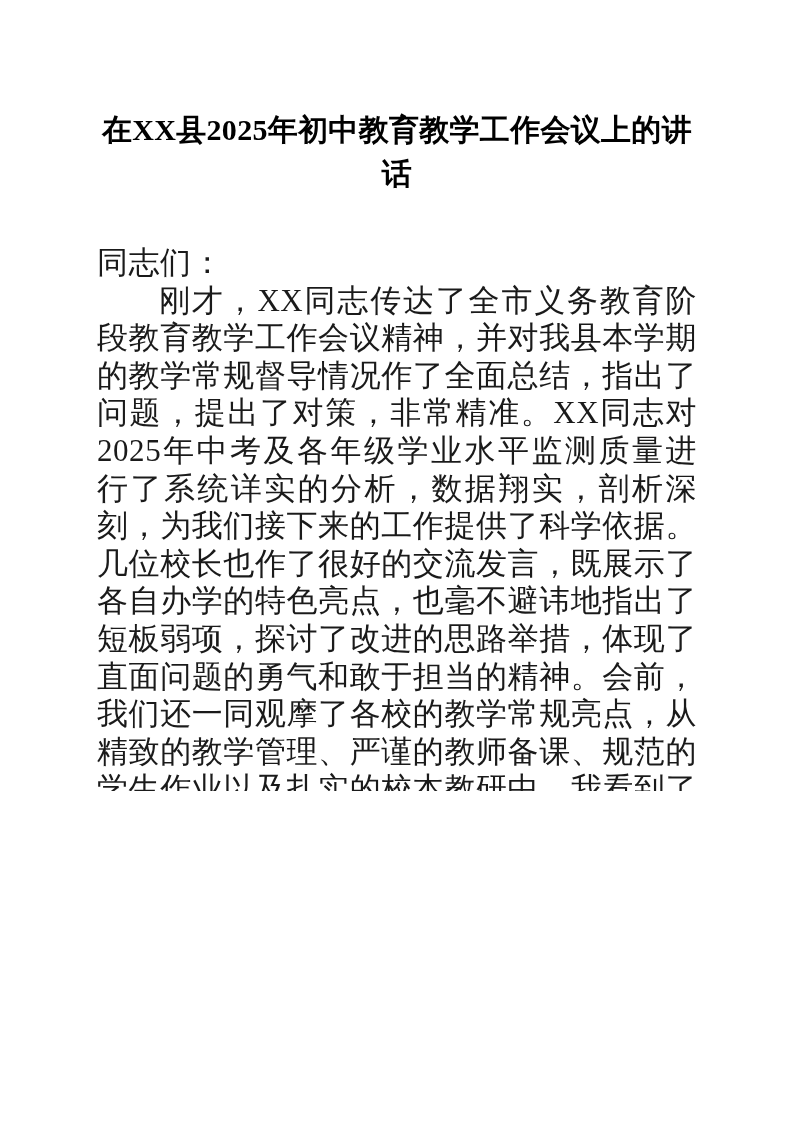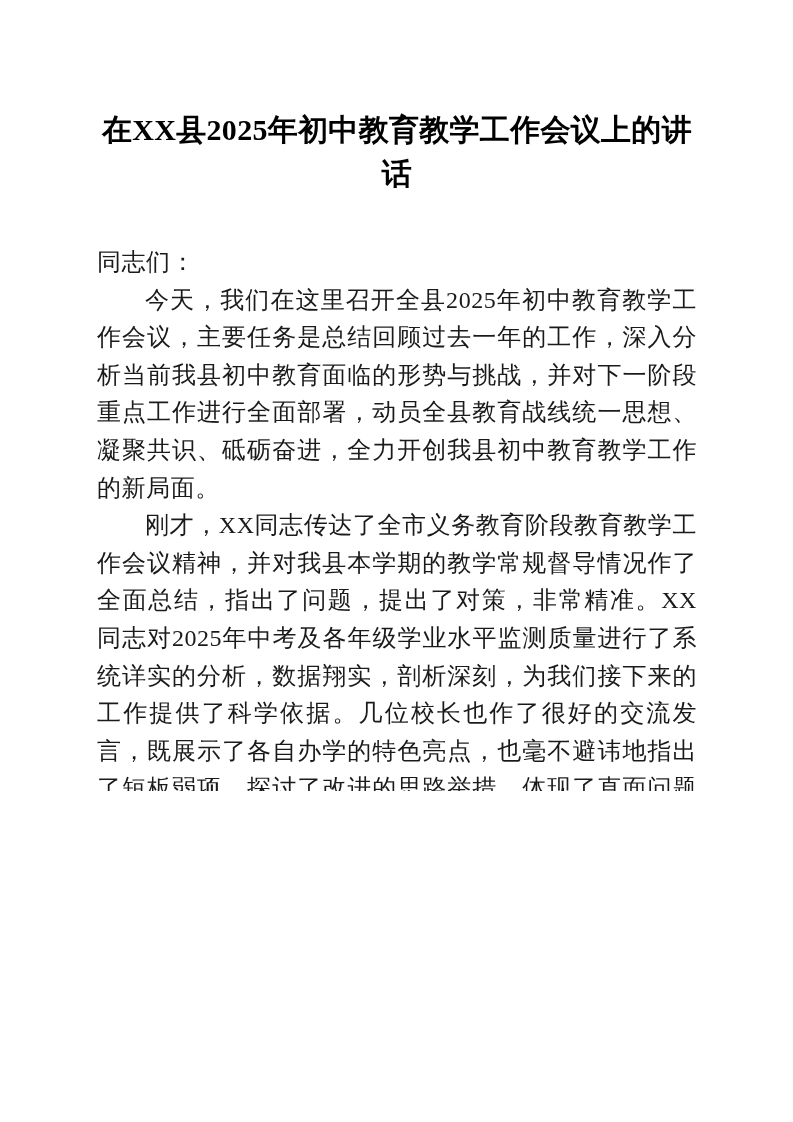--- a/index.html
+++ b/index.html
@@ -33,21 +33,21 @@
     line-height: 44px;
     color: #000000;
     text-align: center;
     margin: 0;
     padding-top: 108px;
     letter-spacing: 0.3px;
   }
 
   .body-text {
     font-family: "Liberation Serif", "DejaVu Serif", serif;
-    font-size: 24px;
+    font-size: 31px;
     line-height: 37.6px;
     color: #1a1a1a;
     text-align: justify;
     text-justify: inter-character;
     margin: 0;
     letter-spacing: 0.55px;
   }
 
   .salutation {
     margin-top: 48px;
@@ -86,21 +86,20 @@
 <body>
 
 <div class="page">
 
   <div class="content">
 
     <h1 class="doc-title">在XX县2025年初中教育教学工作会议上的讲话</h1>
 
     <p class="body-text salutation">同志们：</p>
 
-    <p class="body-text para">今天，我们在这里召开全县2025年初中教育教学工作会议，主要任务是总结回顾过去一年的工作，深入分析当前我县初中教育面临的形势与挑战，并对下一阶段重点工作进行全面部署，动员全县教育战线统一思想、凝聚共识、砥砺奋进，全力开创我县初中教育教学工作的新局面。</p>
 
     <p class="body-text para">刚才，XX同志传达了全市义务教育阶段教育教学工作会议精神，并对我县本学期的教学常规督导情况作了全面总结，指出了问题，提出了对策，非常精准。XX同志对2025年中考及各年级学业水平监测质量进行了系统详实的分析，数据翔实，剖析深刻，为我们接下来的工作提供了科学依据。几位校长也作了很好的交流发言，既展示了各自办学的特色亮点，也毫不避讳地指出了短板弱项，探讨了改进的思路举措，体现了直面问题的勇气和敢于担当的精神。会前，我们还一同观摩了各校的教学常规亮点，从精致的教学管理、严谨的教师备课、规范的学生作业以及扎实的校本教研中，我看到了我们各学校在精细化管理和内涵发展上作出的努力和取得的进步。总的来说，这次会议内容丰富、议程紧凑、求真务实，开得很有成效。</p>
 
     <p class="body-text para">下面，结合大家的发言和我的思考，严谨的教师备课。</p>
 
     <p class="section-heading">一、肯定成绩，总结经验，在回顾与反思中坚定高质量发展的信心</p>
 
   </div>
 
   <div class="page-footer">— 1 —</div>

